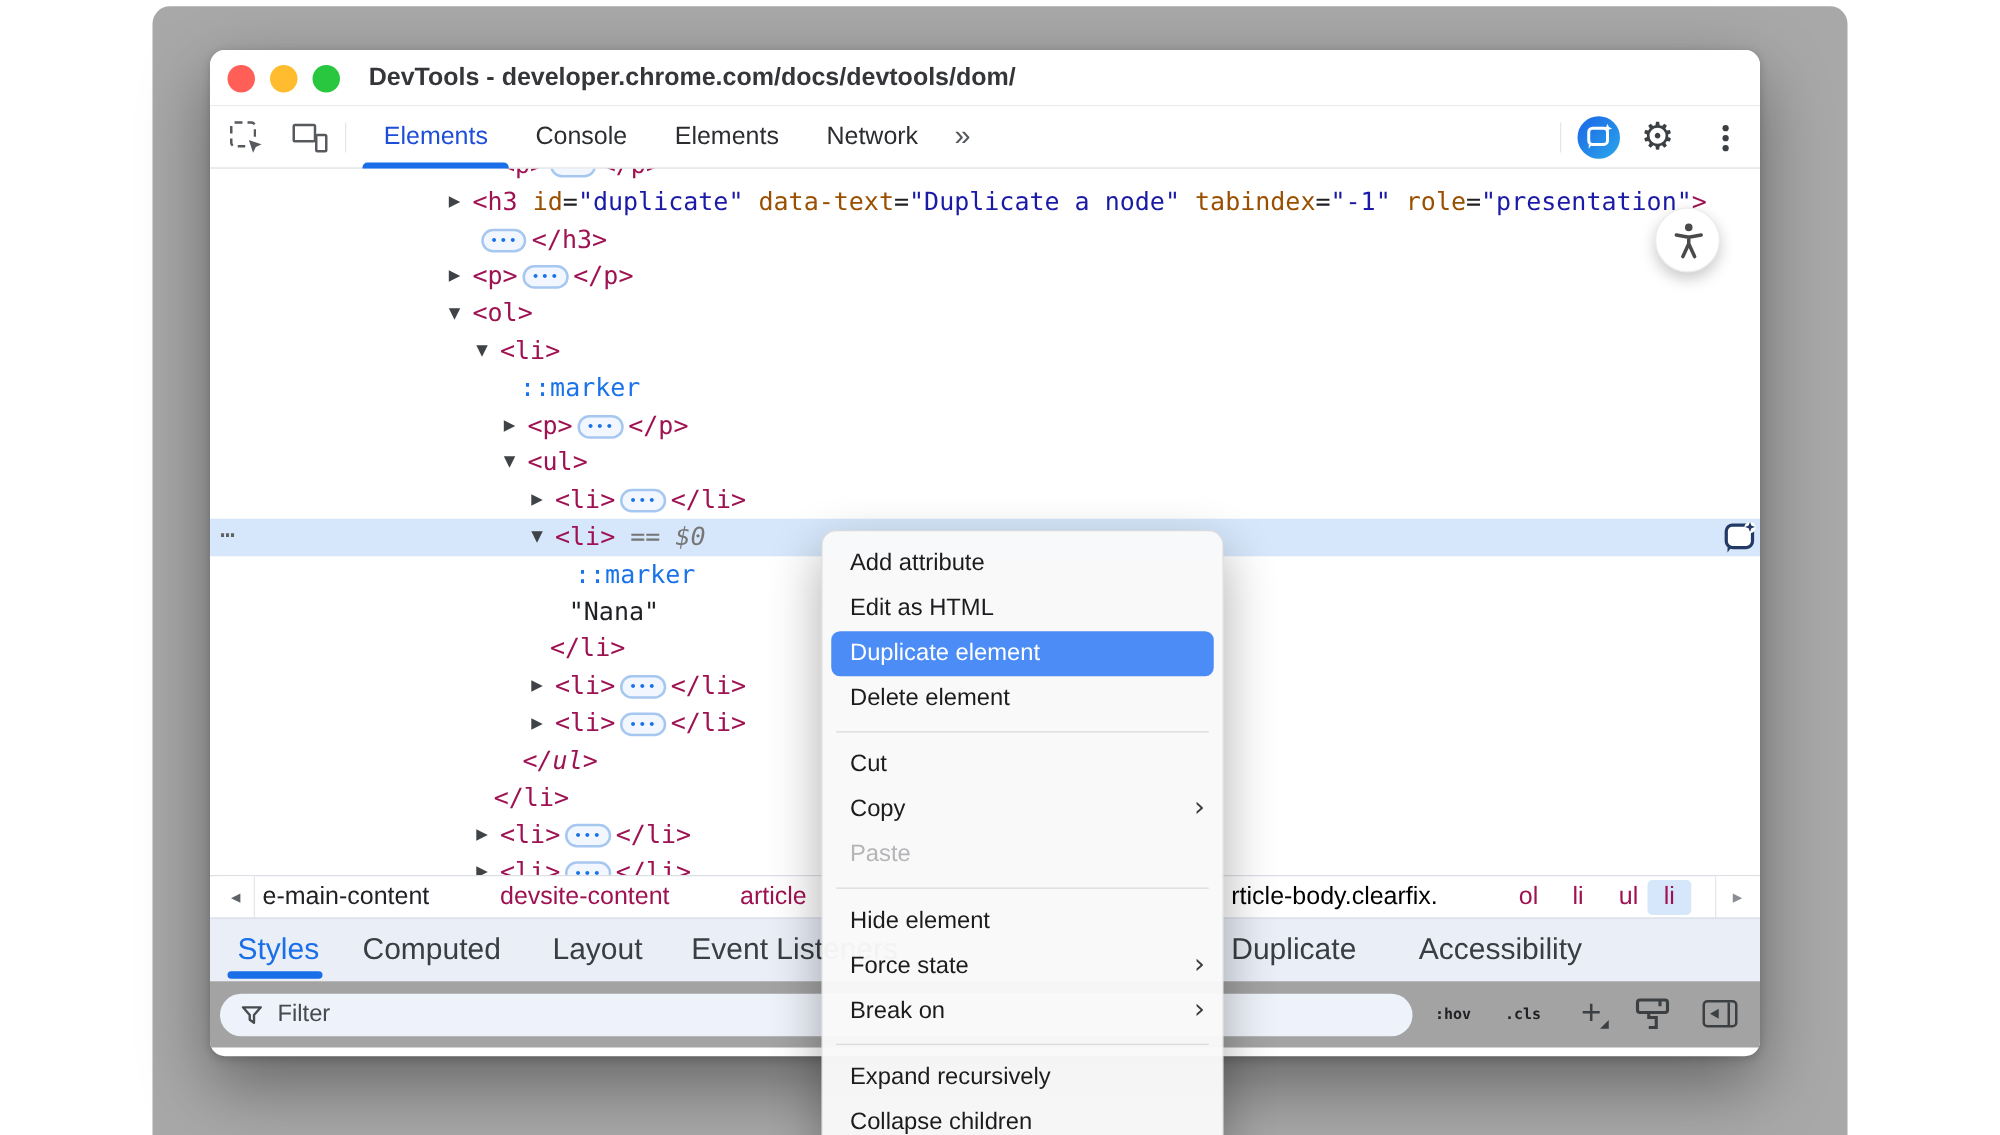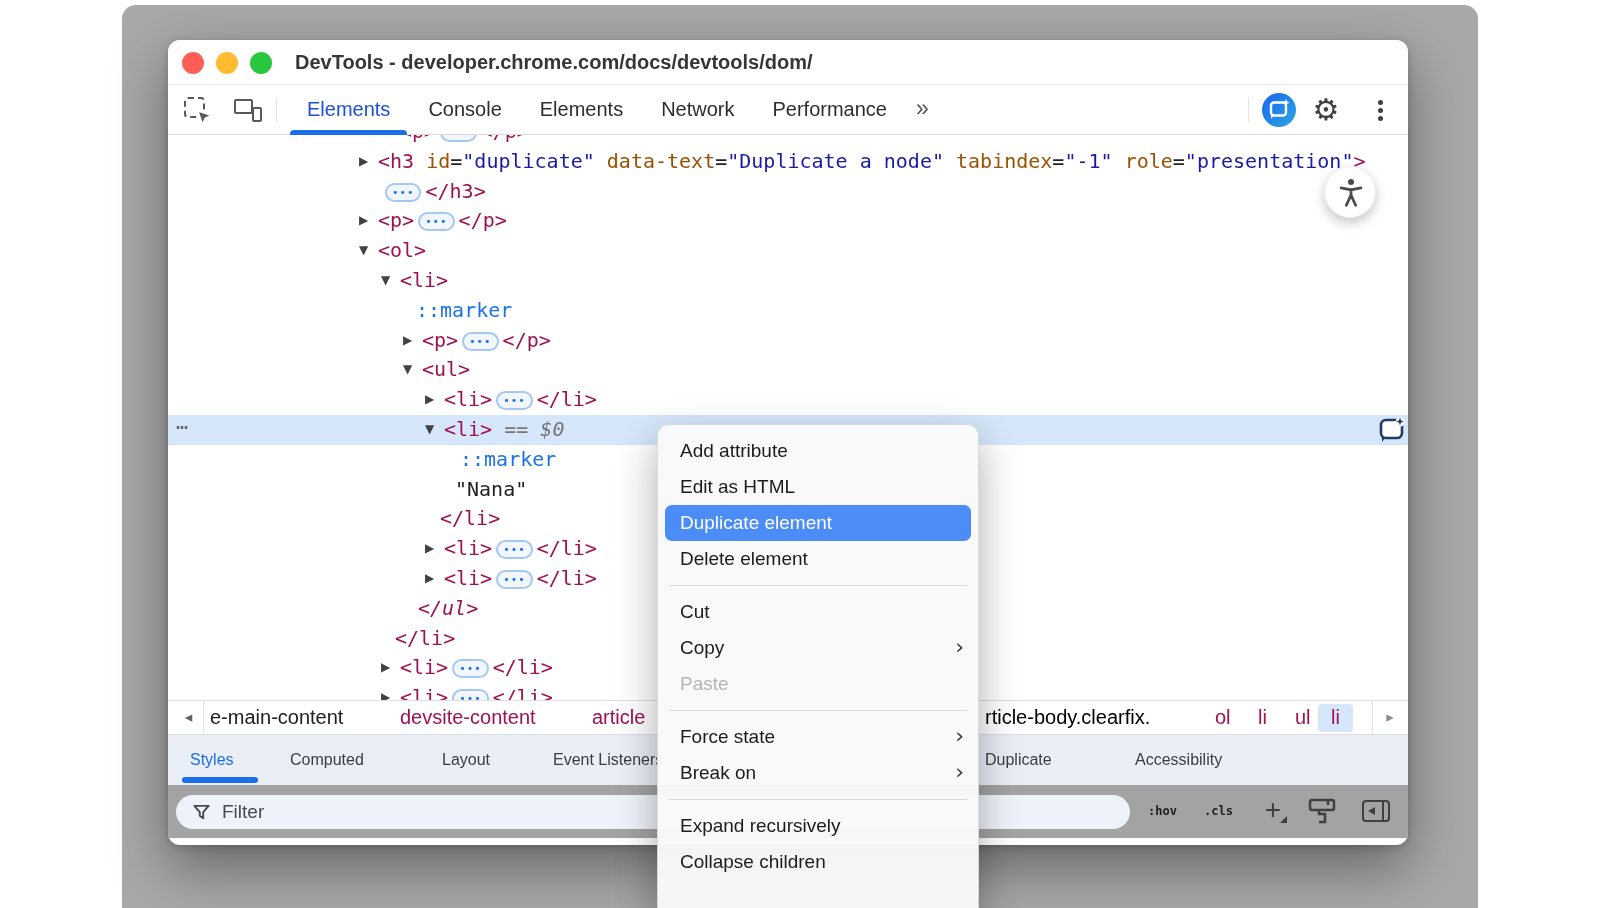--- a/index.html
+++ b/index.html
@@ -85,21 +85,21 @@
   #crumb-right-btn { position:absolute; left:1204px; top:0; width:35px; height:34px; border-left:1px solid #e4e6e9;
     text-align:center; line-height:32px; color:#8a8d91; font-family:"DejaVu Sans", sans-serif; font-size:15px; background:#fff; }
   .crumb { position:absolute; top:0; line-height:33px; white-space:nowrap; }
   .crumb.dark  { color:#202124; }
   .crumb.node  { color:#9e1252; }
   .crumb.class { color:#000000; }
   .crumb.selected { top:3px; height:28px; line-height:27px; background:#d6e7fb; border-radius:4px; padding:0 13px; }
 
   
   #sidebar-tabbar { position:absolute; left:0; top:694px; width:100%; height:51px; background:#e9eef7;
-    border-top:1px solid #d8dde8; font-size:16px; }
+    border-top:1px solid #d8dde8; font-size:24px; }
   .side-tab { position:absolute; top:0; line-height:49px; color:#3a3d42; white-space:nowrap; }
   .side-tab.active { color:#1a6fe8; }
   #styles-underline { position:absolute; left:14px; bottom:2px; width:76px; height:6px;
     background:#1a6fe8; border-radius:4px; }
 
   
   #filter-row { position:absolute; left:0; top:745px; width:100%; height:53px; background:#a3a3a3; }
   #filter-pill { position:absolute; left:8px; top:10px; width:954px; height:34px; border-radius:17px;
     background:#eef2fa; }
   #filter-pill svg { position:absolute; left:16px; top:8px; }
@@ -153,21 +153,20 @@
       <div id="device-btn">
         <div id="device-laptop"></div>
         <div id="device-phone"></div>
       </div>
       <div class="vsep" style="left:108px;"></div>
       <div id="main-tabs">
           <div class="main-tab active">Elements<div class="tab-underline"></div></div>
           <div class="main-tab">Console</div>
           <div class="main-tab">Elements</div>
           <div class="main-tab">Network</div>
-          <div class="main-tab">Performance</div>
           <div id="more-tabs">»</div>
         </div>
       <div class="vsep" style="left:1080px;"></div>
       <div id="ai-toolbar-btn">
         <svg width="34" height="34" viewBox="0 0 34 34">
           <rect x="9" y="9.5" width="15" height="13" rx="3" fill="none" stroke="#ffffff" stroke-width="2.4"></rect>
           <path d="M11.5 22.5 L9 26 L9 22.5 Z" fill="#ffffff"></path>
           <path d="M24 6 l1.1 2.6 L27.7 9.7 l-2.6 1.1 L24 13.4 l-1.1-2.6 L20.3 9.7 l2.6-1.1 Z" fill="#ffffff"></path>
         </svg>
       </div>
@@ -266,19 +265,20 @@
   <div id="context-menu">
       <div class="menu-item">Add attribute</div>
       <div class="menu-item">Edit as HTML</div>
       <div class="menu-item highlighted">Duplicate element</div>
       <div class="menu-item">Delete element</div>
       <div class="menu-sep"></div>
       <div class="menu-item">Cut</div>
       <div class="menu-item">Copy<span class="submenu-arrow">›</span></div>
       <div class="menu-item disabled">Paste</div>
       <div class="menu-sep"></div>
+      <div class="menu-item">Hide element</div>
       <div class="menu-item">Force state<span class="submenu-arrow">›</span></div>
       <div class="menu-item">Break on<span class="submenu-arrow">›</span></div>
       <div class="menu-sep"></div>
       <div class="menu-item">Expand recursively</div>
       <div class="menu-item">Collapse children</div>
     </div>
 </div>
 
 </body></html>

